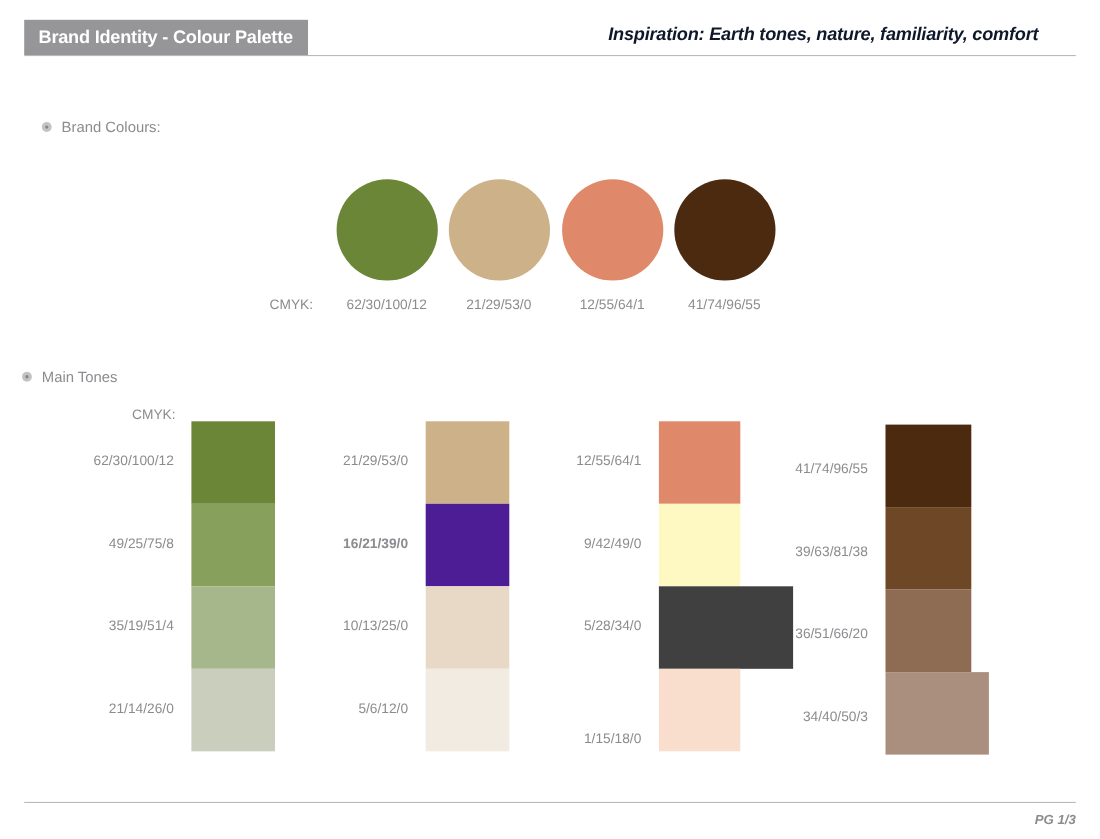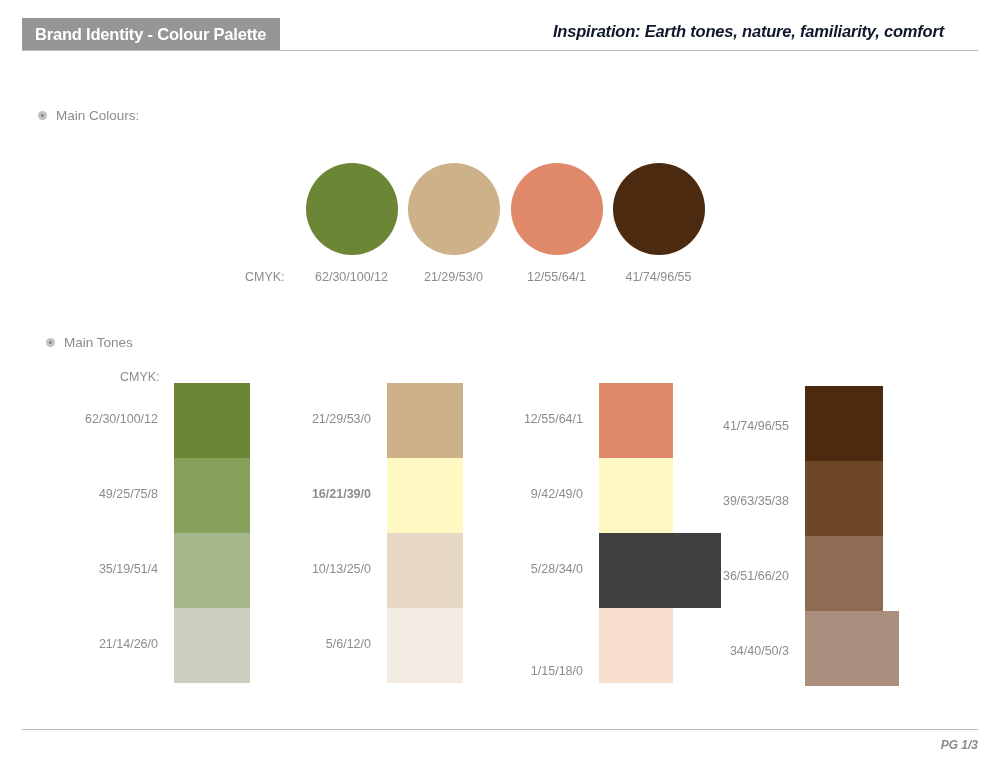--- a/index.html
+++ b/index.html
@@ -83,21 +83,21 @@
     width: 3px; height: 3px;
     border-radius: 50%;
     background: #85858a;
   }
   .section-label {
     color: #8c8c90;
     font-size: 13.5px;
     white-space: nowrap;
   }
   #main-colours-head { left: 38px; top: 108px; }
-  #main-tones-head   { left: 46px; top: 335px; }
+  #main-tones-head   { left: 20px; top: 335px; }
 
   
   .circles-row {
     position: absolute;
     left: 245px;
     top: 163px;
     width: 600px;
     height: 125px;
   }
   .circle-cell {
@@ -185,21 +185,21 @@
 <div class="header">
   <div class="title-block">
     <span class="title-text">Brand Identity - Colour Palette</span>
   </div>
   <div class="header-tagline">Inspiration: Earth tones, nature, familiarity, comfort</div>
   <div class="header-rule"></div>
 </div>
 
 <div class="section-head" id="main-colours-head">
   <span class="bullet-icon"></span>
-  <span class="section-label">Main Colours:</span>
+  <span class="section-label">Brand Colours:</span>
 </div>
 
 <div class="circles-row">
   <span class="cmyk-row-label">CMYK:</span>
 
   <div class="circle-cell" style="left:55px;">
     <div class="swatch-circle" style="background-color: rgb(107, 134, 55);"></div>
     <div class="circle-cmyk">62/30/100/12</div>
   </div>
 
@@ -240,21 +240,21 @@
     </div>
     <div class="tone-swatch" style="background-color: rgb(201, 206, 189);">
       <span class="tone-label" style="top:255px;">21/14/26/0</span>
     </div>
   </div>
 
   <div class="tone-col" id="tone-col-1" style="left:387px; top:383px; width:76px;">
     <div class="tone-swatch" style="background-color: rgb(205, 177, 136);">
       <span class="tone-label" style="top:30px;">21/29/53/0</span>
     </div>
-    <div class="tone-swatch" style="background-color: #fef9c3; font-weight: bold;">
+    <div class="tone-swatch" style="background-color: #4c1d95; font-weight: bold;">
       <span class="tone-label" style="top:105px;">16/21/39/0</span>
     </div>
     <div class="tone-swatch" style="background-color: rgb(231, 217, 197);">
       <span class="tone-label" style="top:180px;">10/13/25/0</span>
     </div>
     <div class="tone-swatch" style="background-color: rgb(242, 235, 225);">
       <span class="tone-label" style="top:255px;">5/6/12/0</span>
     </div>
   </div>
 
@@ -271,21 +271,21 @@
     <div class="tone-swatch" style="background-color: rgb(249, 221, 205);">
       <span class="tone-label" style="top:255px;margin-top:27px;">1/15/18/0</span>
     </div>
   </div>
 
   <div class="tone-col" id="tone-col-3" style="left:805px; top:386px; width:78px;">
     <div class="tone-swatch" style="background-color: rgb(75, 42, 16);">
       <span class="tone-label" style="top:34px;">41/74/96/55</span>
     </div>
     <div class="tone-swatch" style="background-color: rgb(110, 71, 39);">
-      <span class="tone-label" style="top:109px;">39/63/35/38</span>
+      <span class="tone-label" style="top:109px;">39/63/81/38</span>
     </div>
     <div class="tone-swatch" style="background-color: rgb(141, 108, 83);">
       <span class="tone-label" style="top:184px;">36/51/66/20</span>
     </div>
     <div class="tone-swatch" style="background-color: rgb(171, 143, 126); padding-left: 16px;">
       <span class="tone-label" style="top:259px;">34/40/50/3</span>
     </div>
   </div>
 
 </div>

